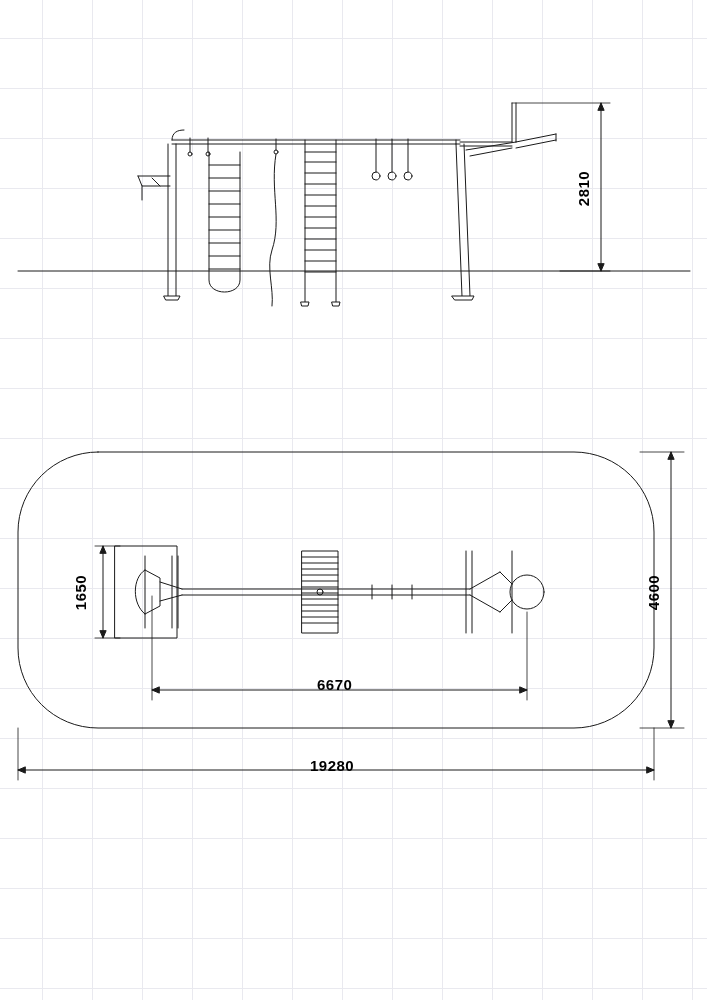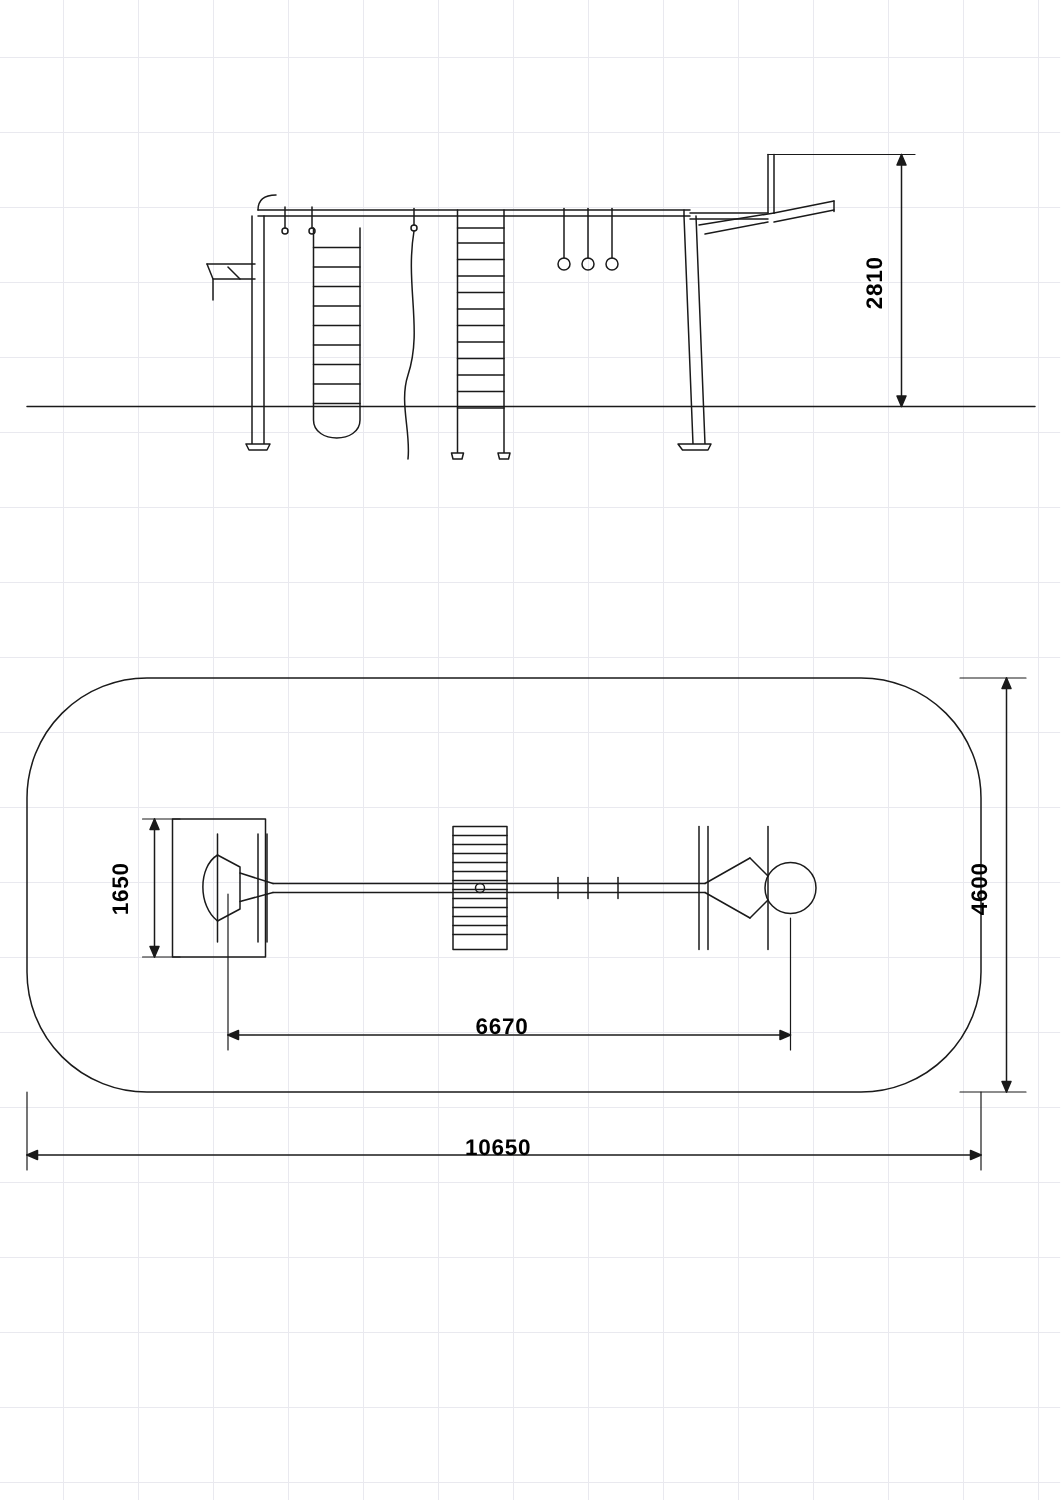--- a/index.html
+++ b/index.html
@@ -212,15 +212,15 @@
   </svg>
 
   <div class="dim-label vert" style="left:566px; top:180px;">2810</div>
 
   <div class="dim-label vert" style="left:63px; top:584px;">1650</div>
 
   <div class="dim-label vert" style="left:636px; top:584px;">4600</div>
 
   <div class="dim-label" style="left:317px; top:676px;">6670</div>
 
-  <div class="dim-label" style="left:310px; top:757px;">10650</div>
+  <div class="dim-label" style="left:310px; top:757px;">19280</div>
 
 </div>
 
 </body></html>

